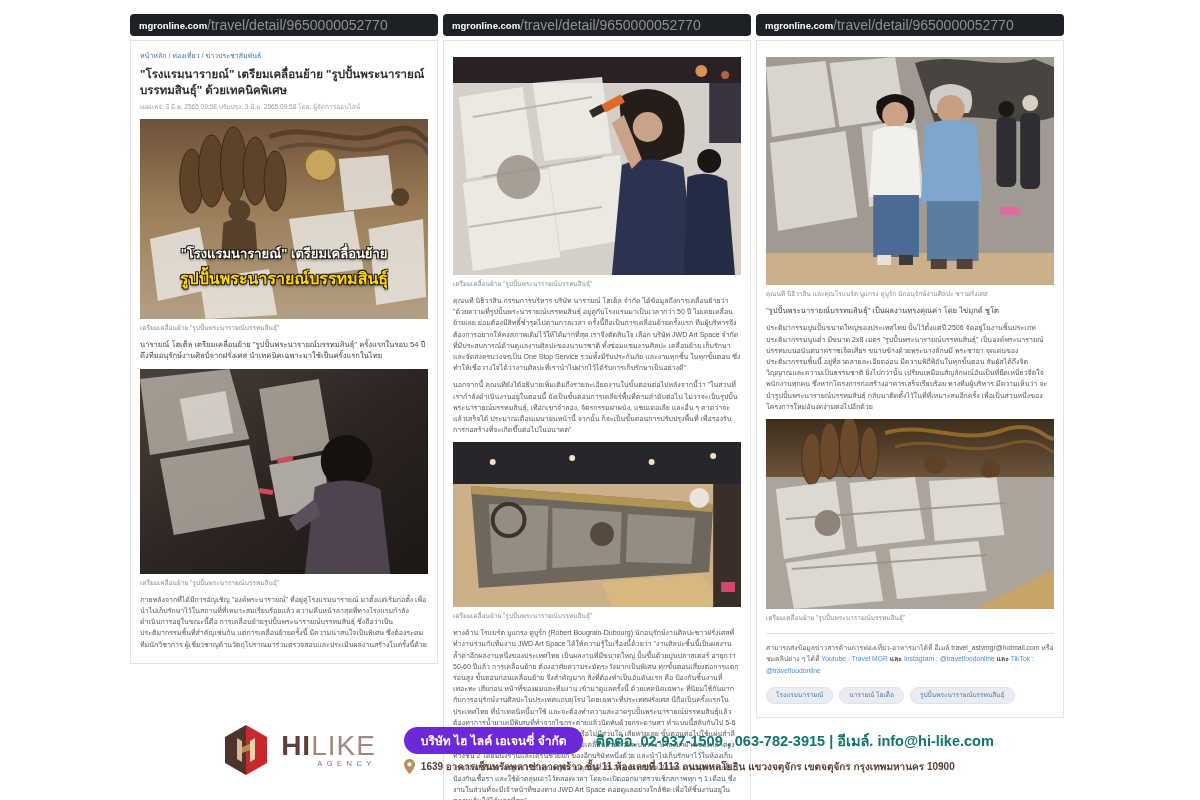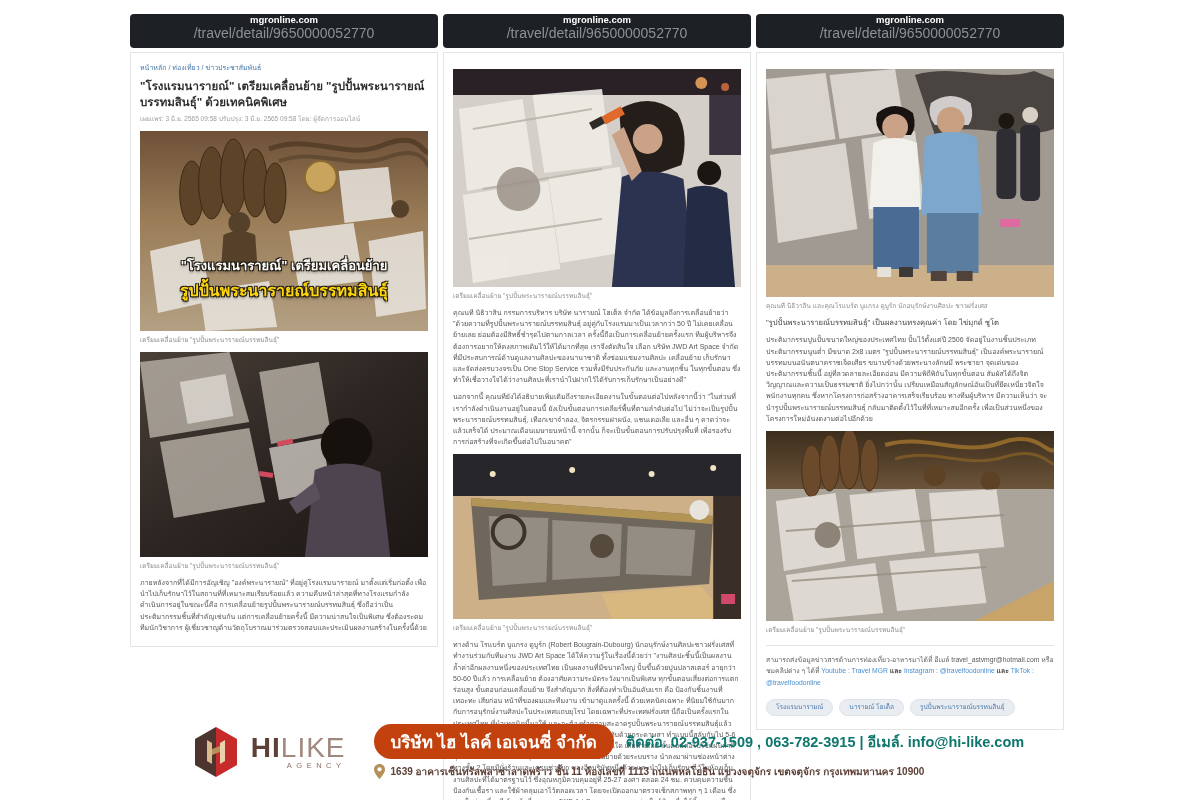--- a/index.html
+++ b/index.html
@@ -2,21 +2,21 @@
 <html><head>
 <meta charset="utf-8">
 <style>
   html,body{margin:0;padding:0;}
   body{width:1200px;height:800px;background:#ffffff;font-family:"Liberation Sans","DejaVu Sans",sans-serif;position:relative;overflow:hidden;}
   #canvas{position:absolute;inset:0;width:1200px;height:800px;background:#fff;}
 
   
   .panel{position:absolute;top:14px;width:308px;}
   .panel.p1{left:130px;} .panel.p2{left:443px;} .panel.p3{left:756px;}
-  .urlbar{background:#1d2024;border-radius:4px;height:34px;display:flex;align-items:center;padding:0 9px;box-sizing:border-box;flex-direction:column;}
+  .urlbar{background:#1d2024;border-radius:4px;height:22px;display:flex;align-items:center;padding:0 9px;box-sizing:border-box;}
   .urlbar .domain{color:#ffffff;font-weight:bold;font-size:9.5px;white-space:nowrap;}
   .urlbar .path{color:#8d9196;font-size:14px;white-space:nowrap;}
   .content{background:#fff;border:1px solid #e4e4e4;margin-top:4px;padding:9px 9px 13px;box-sizing:border-box;}
   .breadcrumb{color:#4576a8;font-size:7px;}
   .headline{color:#2e2e2e;font-size:11.5px;font-weight:bold;line-height:1.35;margin:6px 0 4px;overflow-wrap:anywhere;}
   .meta{color:#9d9d9d;font-size:6.5px;margin-bottom:2px;}
   figure{margin:7px 0 0;position:relative;}
   figure svg{display:block;width:100%;}
   .caption{color:#8a8a8a;font-size:6.5px;margin:4px 0 6px;overflow-wrap:anywhere;}
   .lead{color:#3f3f3f;font-size:7.6px;line-height:1.5;margin:4px 0 2px;overflow-wrap:anywhere;}
@@ -36,21 +36,21 @@
   
   .footer{position:absolute;left:8px;top:724px;width:1200px;display:flex;justify-content:center;align-items:center;gap:28px;}
   .logo-block{display:flex;align-items:center;gap:11px;}
   .logo-text{line-height:1;}
   .logo-main{font-size:28px;letter-spacing:1px;}
   .logo-hi{color:#5d4037;font-weight:bold;}
   .logo-like{color:#a1887f;font-weight:normal;}
   .logo-sub{display:block;text-align:right;color:#8d6e63;font-size:7.5px;letter-spacing:4.5px;}
   .info-block{display:flex;flex-direction:column;gap:5px;}
   .info-row1{display:flex;align-items:center;gap:12px;}
-  .company-pill{background:#c2410c;color:#ffffff;font-weight:bold;font-size:17px;padding:4px 17px;border-radius:20px;white-space:nowrap;}
+  .company-pill{background:#6d28d9;color:#ffffff;font-weight:bold;font-size:12px;padding:4px 17px;border-radius:20px;white-space:nowrap;}
   .contact-text{color:#0f766e;font-weight:bold;font-size:14.5px;white-space:nowrap;}
   .info-row2{display:flex;align-items:center;gap:6px;color:#5d4037;font-weight:bold;font-size:10px;white-space:nowrap;}
 </style>
 </head>
 <body>
 
 <div id="canvas">
 
   <div class="panel p1">
     <div class="urlbar">
@@ -95,20 +95,21 @@
             <circle cx="262" cy="78" r="9"></circle>
           </g>
         </svg>
         <div class="overlay">
           <div class="l1">"โรงแรมนารายณ์" เตรียมเคลื่อนย้าย</div>
           <div class="l2">รูปปั้นพระนารายณ์บรรทมสินธุ์</div>
         </div>
       </figure>
       <div class="caption">เตรียมเคลื่อนย้าย "รูปปั้นพระนารายณ์บรรทมสินธุ์"</div>
 
+      <p class="lead">นารายณ์ โฮเต็ล เตรียมเคลื่อนย้าย "รูปปั้นพระนารายณ์บรรทมสินธุ์" ครั้งแรกในรอบ 54 ปี ดึงทีมอนุรักษ์งานศิลป์จากฝรั่งเศส นำเทคนิคเฉพาะมาใช้เป็นครั้งแรกในไทย</p>
 
       <figure>
         <svg viewBox="0 0 290 205" width="290" height="205" preserveAspectRatio="none">
           <defs>
             <linearGradient id="gB" x1="0" y1="0" x2="1" y2="1">
               <stop offset="0" stop-color="#4a4038"></stop>
                 <stop offset="0.5" stop-color="#2c2522"></stop>
                 <stop offset="1" stop-color="#1c1715"></stop>
             </linearGradient>
           </defs>

